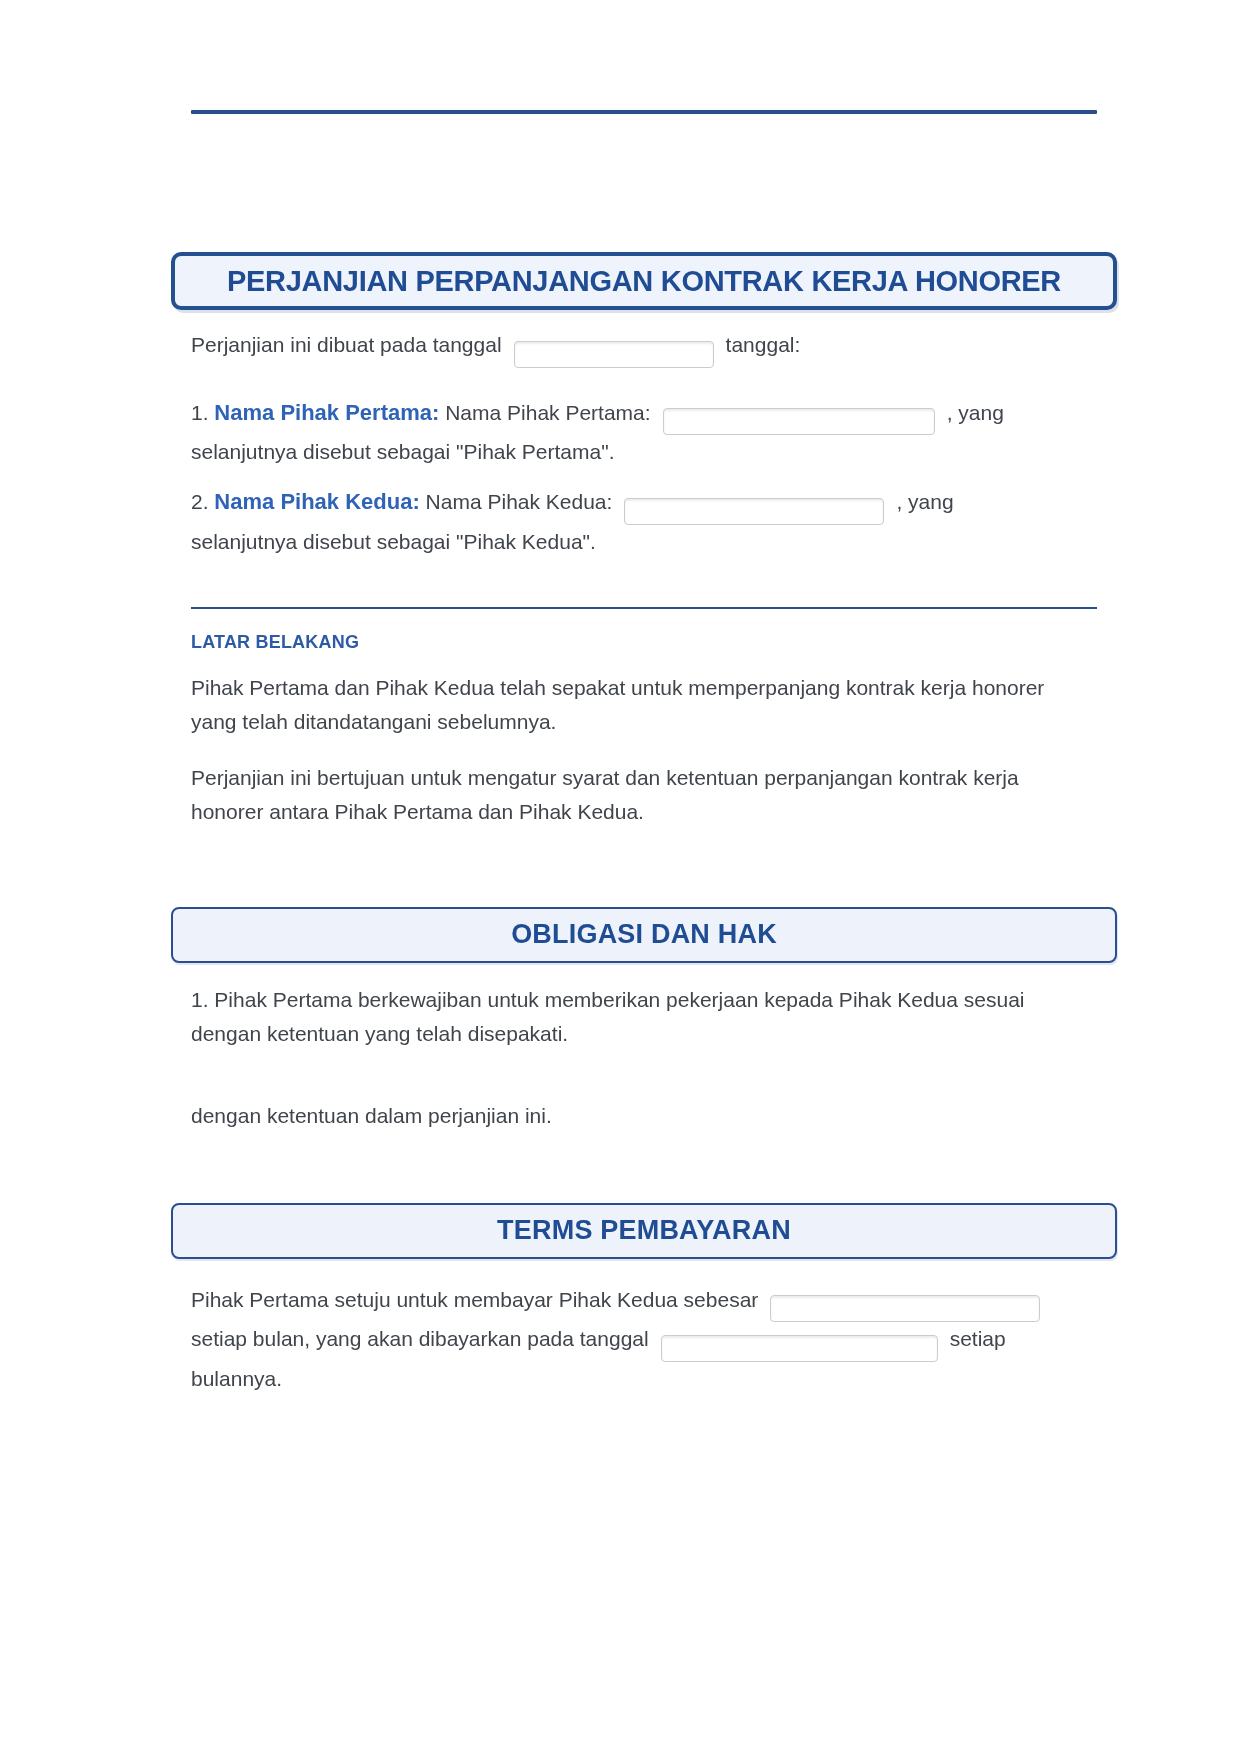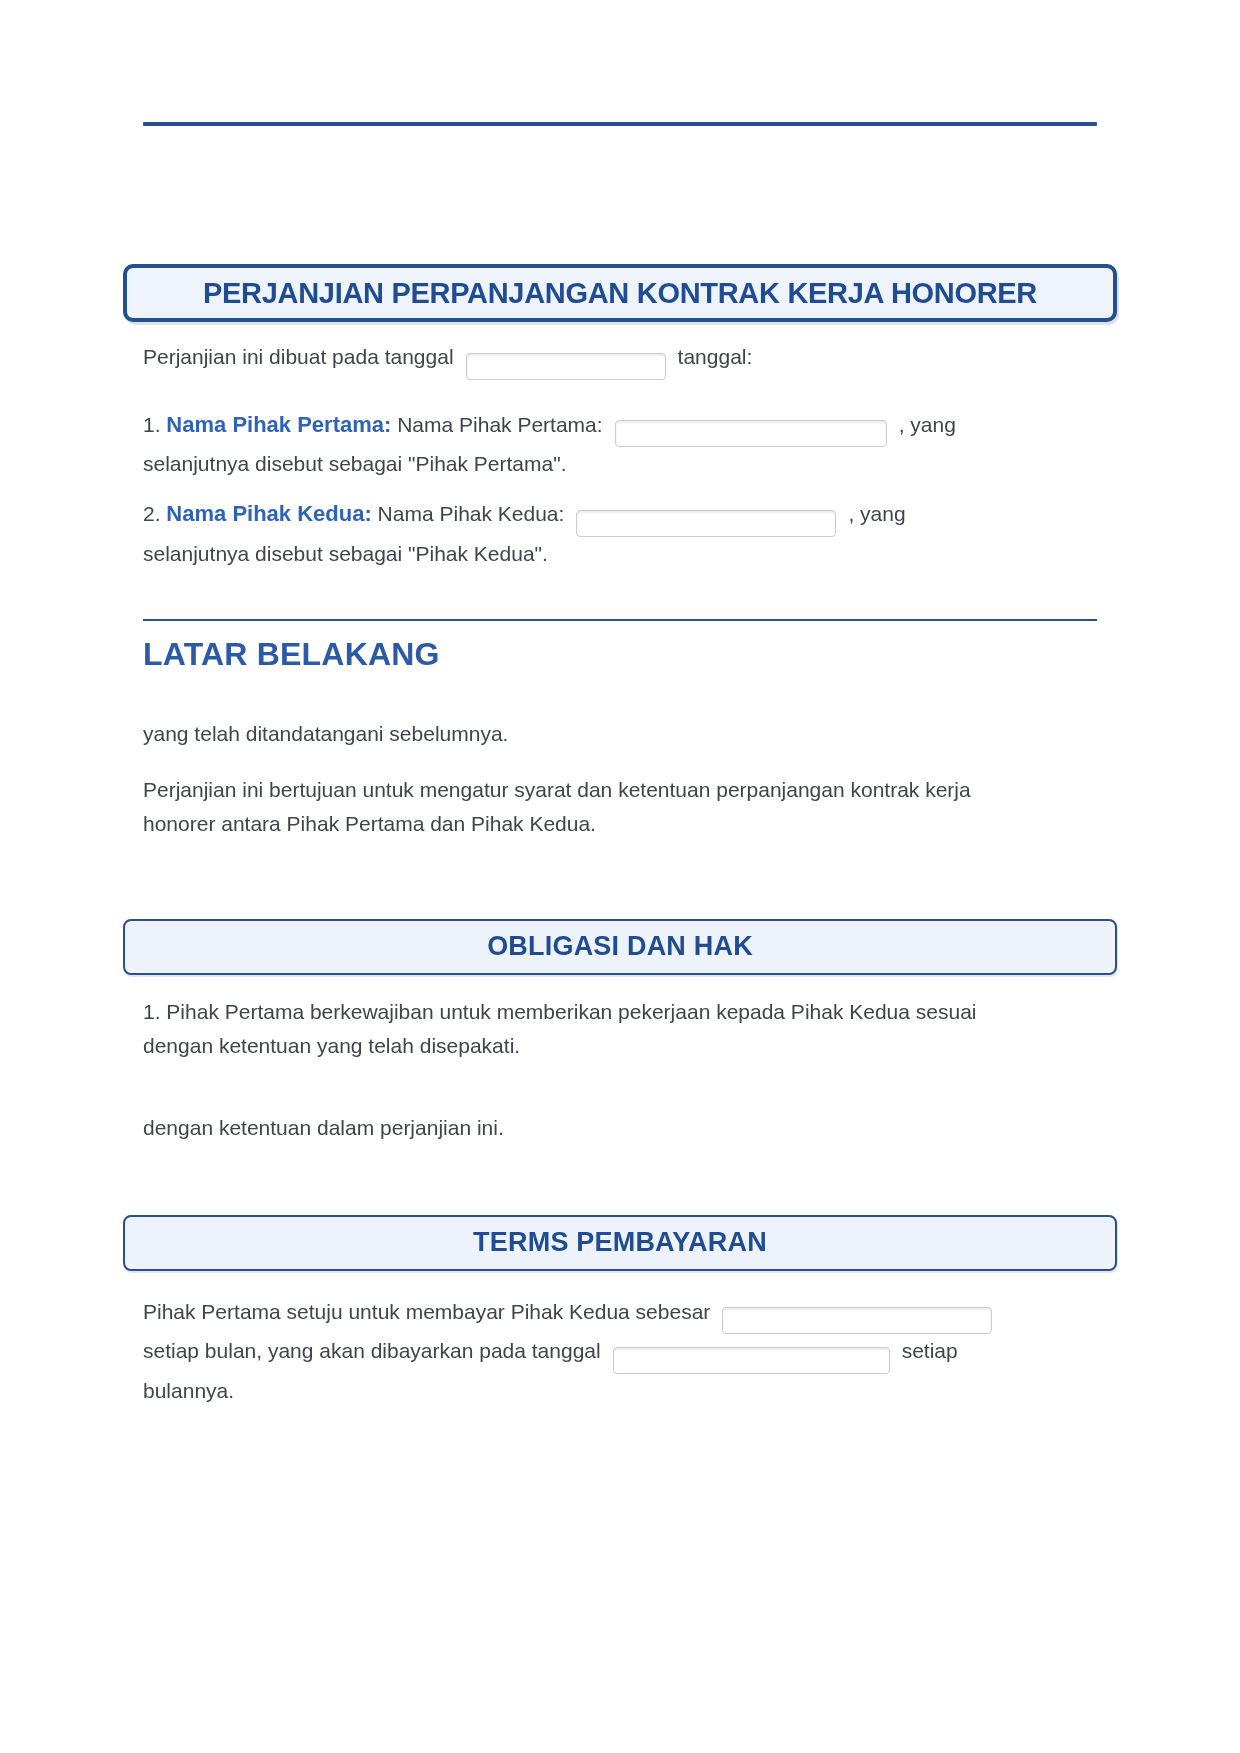--- a/index.html
+++ b/index.html
@@ -1,23 +1,24 @@
 <!DOCTYPE html>
 <html><head>
 <meta charset="utf-8">
 <style>
   * { margin:0; padding:0; box-sizing:border-box; }
   html,body { background:#ffffff; }
   body { font-family:"Liberation Sans","DejaVu Sans",sans-serif; }
   .page {
     position:relative;
     width:1240px; height:1418px;
-    margin:12px auto;
+    margin:0 auto;
     background:#ffffff;
     overflow:hidden;
+    padding-left:48px;
   }
   .content { padding:0 143px; }
 
   .top-rule {
     margin-top:110px;
     height:4px;
     background:#2A4E8F;
     border-radius:1px;
   }
 
@@ -63,21 +64,21 @@
   .w-amount  { width:270px; }
   .w-payday  { width:277px; }
 
   .section-divider {
     margin-top:48px;
     height:2px;
     background:#2A4E8F;
   }
   .section-heading {
     margin-top:16px;
-    font-size:32px; font-weight:bold; color:#2C5AA6;
+    font-size:18px; font-weight:bold; color:#2C5AA6;
     letter-spacing:0.2px; line-height:34px;
   }
   .latar-para   { margin-top:12px; }
 
   .section-box {
     margin:0 -20px;
     height:56px;
     background:#EDF2FB;
     border:2px solid #2A4E8F;
     border-radius:8px;
@@ -125,21 +126,21 @@
     <p class="body-text intro"><span>Perjanjian ini dibuat pada tanggal</span><input type="text" class="field-input w-date" value="" style=""><span>tanggal:</span></p>
 
     <p class="body-text party-1"><span>1.</span> <span class="inline-label">Nama Pihak Pertama:</span> <span>Nama Pihak Pertama:</span><input type="text" class="field-input w-party1" value="" style=""><span>, yang</span><br><span>selanjutnya disebut sebagai "Pihak Pertama".</span></p>
 
     <p class="body-text party-2"><span>2.</span> <span class="inline-label">Nama Pihak Kedua:</span> <span>Nama Pihak Kedua:</span><input type="text" class="field-input w-party2" value="" style=""><span>, yang</span><br><span>selanjutnya disebut sebagai "Pihak Kedua".</span></p>
 
     <div class="section-divider"></div>
 
     <h2 class="section-heading">LATAR BELAKANG</h2>
 
-    <p class="body-text latar-para"><br><span>yang telah ditandatangani sebelumnya.</span></p>
+    <p class="body-text latar-para"><span>Pihak Pertama dan Pihak Kedua telah sepakat untuk memperpanjang kontrak kerja honorer</span><br><span>yang telah ditandatangani sebelumnya.</span></p>
 
 
     <p class="body-text maksud-para"><span>Perjanjian ini bertujuan untuk mengatur syarat dan ketentuan perpanjangan kontrak kerja</span><br><span>honorer antara Pihak Pertama dan Pihak Kedua.</span></p>
 
     <div class="section-box box-obligasi">
       <h2>OBLIGASI DAN HAK</h2>
     </div>
 
     <p class="body-text obl-p1"><span>1. Pihak Pertama berkewajiban untuk memberikan pekerjaan kepada Pihak Kedua sesuai</span><br><span>dengan ketentuan yang telah disepakati.</span></p>
 

